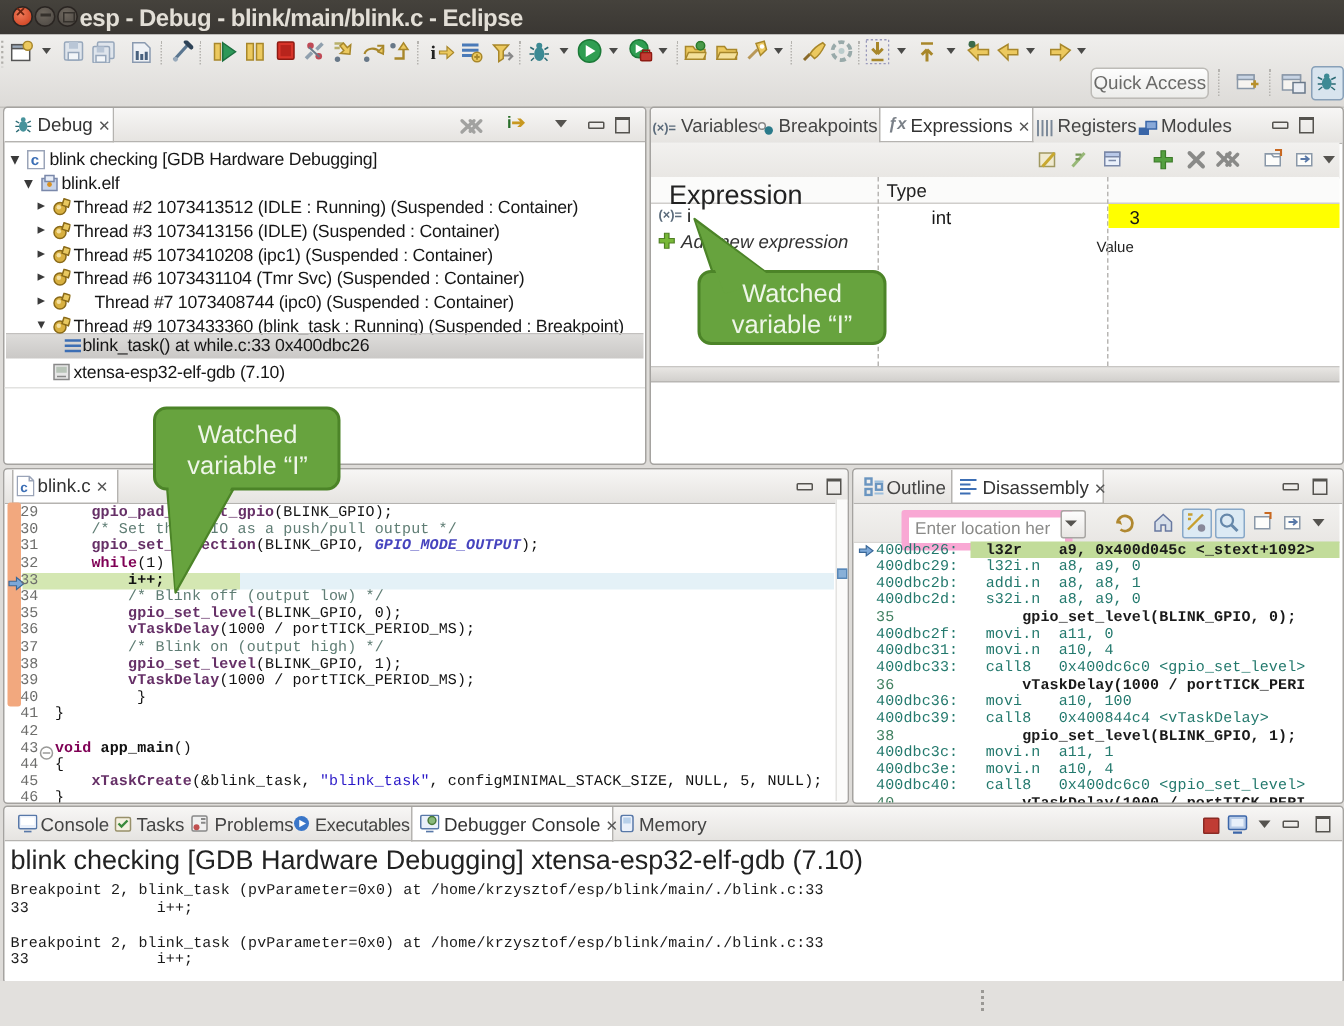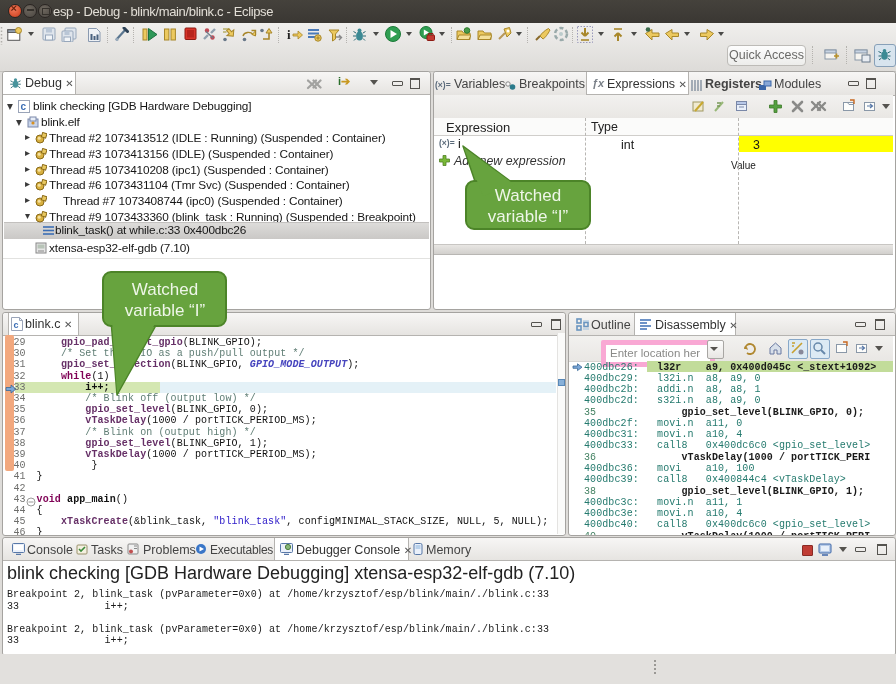--- a/index.html
+++ b/index.html
@@ -1,17 +1,17 @@
 <!DOCTYPE html>
 <html><head><meta charset="utf-8"><style>
 html,body{margin:0;padding:0;width:896px;height:684px;overflow:hidden;background:#dedcd9;font-family:"Liberation Sans",sans-serif;}
 .abs{position:absolute;}
 #titlebar{position:absolute;left:0;top:0;width:896px;height:23px;background:linear-gradient(#45423c,#3a3733);}
 #titlebar .btn{position:absolute;top:4px;width:14px;height:14px;border-radius:8px;}
-#title{position:absolute;left:53px;top:4px;font-size:13px;letter-spacing:-0.35px;font-weight:normal;color:#e2ded6;}
+#title{position:absolute;left:53px;top:4px;font-size:16px;letter-spacing:-0.35px;font-weight:bold;color:#e2ded6;}
 #toolbar{position:absolute;left:0;top:23px;width:896px;height:48px;background:linear-gradient(#f0efed,#dddbd8);border-bottom:1px solid #c4c2be;}
 .tsep{position:absolute;top:4px;width:1px;height:16px;border-left:1px dotted #b5b3af;}
 .drop{position:absolute;top:9px;width:0;height:0;border-left:3.5px solid transparent;border-right:3.5px solid transparent;border-top:4px solid #4a4a48;}
 #qa{position:absolute;left:727px;top:45px;width:77px;height:19px;border:1px solid #bdbbb7;border-radius:4px;background:linear-gradient(#fdfdfd,#ededeb);color:#6a6a68;font-size:12.5px;text-align:center;line-height:19px;}
 .view{position:absolute;background:#fff;border:1px solid #a5a3a0;border-radius:3px;}
 .tabbar{position:absolute;left:0;top:0;right:0;height:22px;background:linear-gradient(#f7f6f5,#e6e4e1);border-bottom:1px solid #b5b3b0;border-radius:3px 3px 0 0;}
 .tab{position:absolute;top:0;height:22px;font-size:12.5px;color:#333;}
 .seltab{position:absolute;top:0;height:22px;background:#fff;border:1px solid #b5b3b0;border-top:none;border-radius:0 0 0 0;font-size:12.5px;color:#222;}
 .tabx{color:#555;font-size:10px;}
 .treerow{position:absolute;left:0;font-size:11.8px;letter-spacing:-0.15px;color:#161616;white-space:nowrap;}
@@ -337,21 +337,21 @@
  <div class="tab" style="left:158px;top:5px;font-style:italic;font-weight:bold;color:#7a8088;font-size:11px;">ƒx</div>
  <div class="tab" style="left:173px;top:5px;">Expressions <span class="tabx">✕</span></div>
  <svg class="abs" style="left:257px;top:8px;" width="12" height="11">
       <g stroke="#7a8898" stroke-width="1.3">
         <line x1="1" y1="0" x2="1" y2="11"></line>
         <line x1="4" y1="0" x2="4" y2="11"></line>
         <line x1="7" y1="0" x2="7" y2="11"></line>
         <line x1="10" y1="0" x2="10" y2="11"></line>
       </g>
     </svg>
- <div class="tab" style="left:271px;top:5px;color:#444;font-weight:bold;">Registers</div>
+ <div class="tab" style="left:271px;top:5px;color:#444;">Registers</div>
  <svg class="abs" style="left:325px;top:8px;" width="13" height="11">
       <rect x="0" y="5" width="7" height="5" fill="#3a66a8"></rect>
       <rect x="5" y="1" width="7" height="5" fill="#88a8d8" stroke="#3a66a8"></rect>
     </svg>
  <div class="tab" style="left:340px;top:5px;color:#444;">Modules</div>
  <div class="abs" style="left:414px;top:9px;width:9px;height:3px;border:1px solid #55534f;border-radius:1px;"></div>
  <div class="abs" style="left:432px;top:6px;width:8px;height:8px;border:1px solid #55534f;border-top:2.5px solid #55534f;"></div>
 
  <div class="abs" style="left:0;top:23px;width:459px;height:23px;background:linear-gradient(#f2f1ef,#e9e7e4);border-bottom:1px solid #d8d6d3;"></div>
  <svg class="abs" style="left:258px;top:27px;" width="14" height="14">
@@ -389,21 +389,21 @@
       <path d="M1.5 3.5 h4 l1.5 2 h4.5" fill="none" stroke="#8a98a8"></path>
       <path d="M8 1 h4 v4" fill="none" stroke="#c86820" stroke-width="1.4"></path>
     </svg>
  <svg class="abs" style="left:429px;top:27px;" width="14" height="14">
       <rect x="1.5" y="3.5" width="10" height="8" fill="#fdfdfb" stroke="#8a98a8"></rect>
       <path d="M4 7 h5 M7 5 l2.5 2 L7 9" fill="none" stroke="#5878a8" stroke-width="1.2"></path>
     </svg>
  <div class="abs" style="left:448px;top:32px;width:0;height:0;border-left:4px solid transparent;border-right:4px solid transparent;border-top:5px solid #55534f;"></div>
 
  <div class="abs" style="left:0;top:46px;width:459px;height:17px;background:#fbfbfa;border-bottom:1px solid #d0cecb;"></div>
- <div class="abs" style="left:12px;top:48px;font-size:13px;color:#222;">Expression</div>
+ <div class="abs" style="left:12px;top:48px;font-size:18px;color:#222;">Expression</div>
  <div class="abs" style="left:157px;top:48px;font-size:12.4px;color:#222;">Type</div>
  <div class="abs" style="left:297px;top:48px;font-size:10px;color:#222;margin-top:40px;">Value</div>
  <div class="abs" style="left:151px;top:46px;width:1px;height:126px;border-left:1px dashed #b8b6b3;"></div>
  <div class="abs" style="left:304px;top:46px;width:1px;height:126px;border-left:1px dashed #b8b6b3;"></div>
 
  <div class="abs" style="left:305px;top:64px;width:154px;height:16px;background:#ffff00;"></div>
  <div class="abs" style="left:5px;top:66px;font-size:8.5px;font-weight:bold;color:#5a6a7a;">(×)=</div>
  <div class="abs" style="left:24px;top:65px;font-size:12.4px;color:#161616;">i</div>
  <div class="abs" style="left:166px;top:66px;font-size:12.4px;color:#161616;margin-left:21px;">int</div>
  <div class="abs" style="left:319px;top:66px;font-size:12.4px;color:#161616;">3</div>

